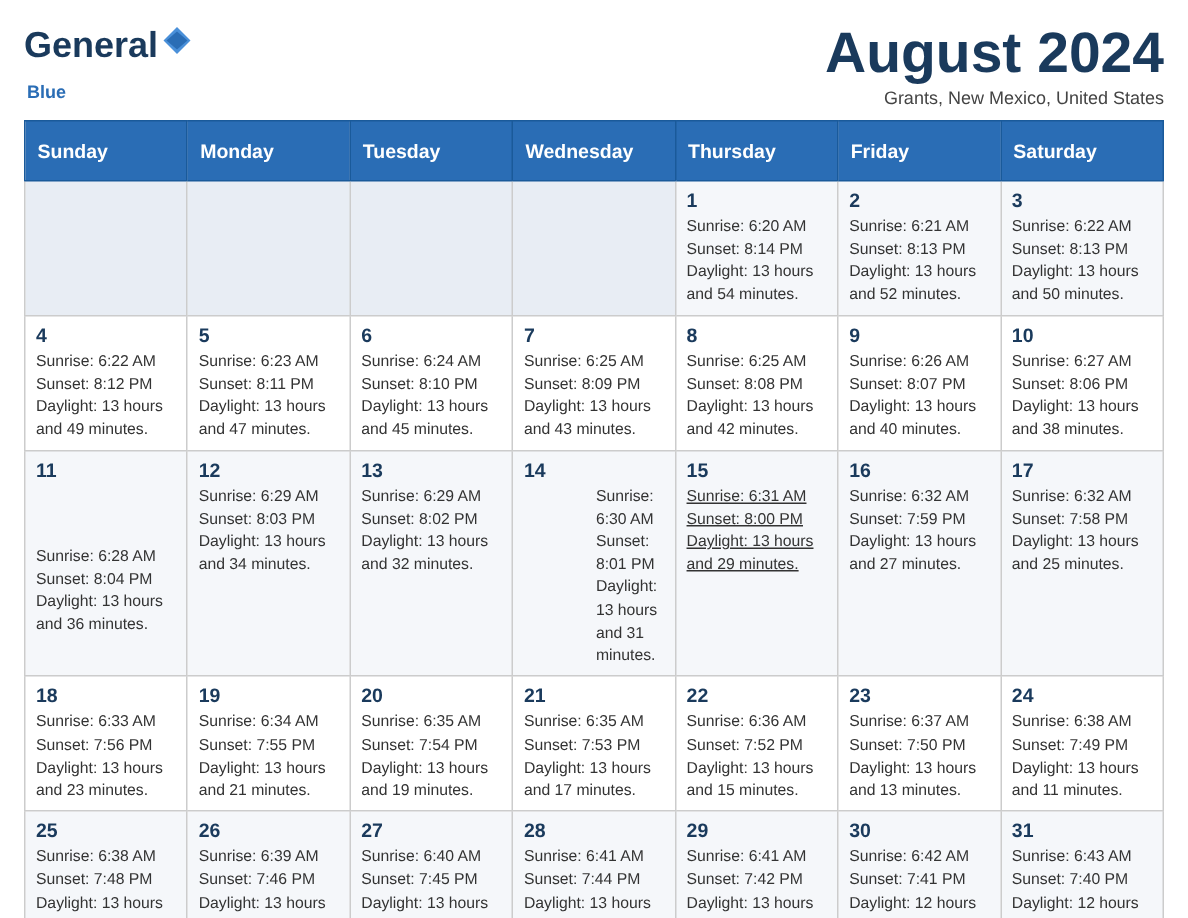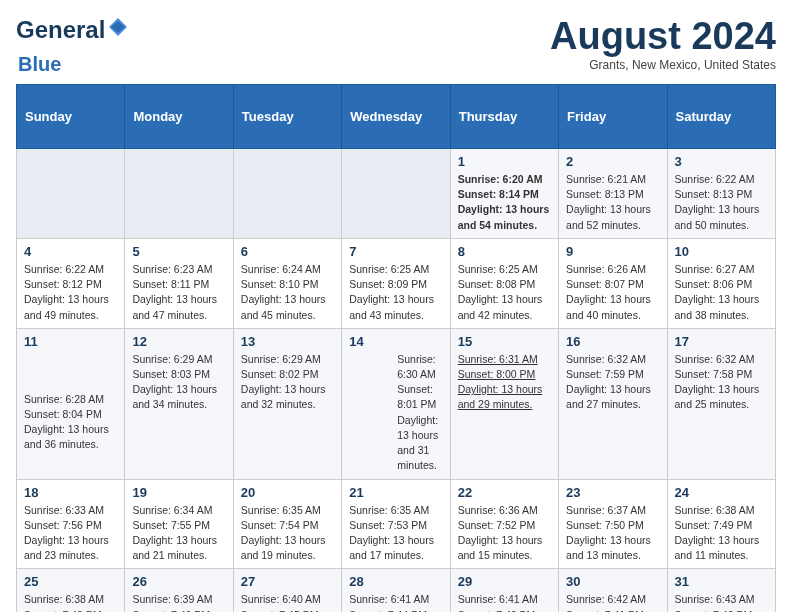--- a/index.html
+++ b/index.html
@@ -37,21 +37,21 @@
       font-weight: normal;
     }
     .calendar {
       width: 100%;
       border-collapse: collapse;
     }
     .calendar thead tr th {
       background: #2a6db5;
       color: #fff;
       text-align: left;
-      padding: 24px 8px;
+      padding: 12px 8px;
       font-size: 13px;
       border: 1px solid #1a5a9a;
     }
     .calendar tbody tr td {
       vertical-align: top;
       padding: 5px 7px;
       border: 1px solid #ccc;
       width: 14.28%;
       min-height: 80px;
       font-size: 11px;
@@ -88,21 +88,21 @@
     <div style="display:flex;align-items:center;gap:4px;">
       <div style="font-size:24px;font-weight:bold;color:#1a3a5c;">
         <span style="color:#1a3a5c;">General</span><span style="display:inline-block;margin-left:2px;">
           <svg width="22" height="22" viewBox="0 0 22 22">
             <polygon points="11,2 20,11 11,20 2,11" fill="#4a90d9"></polygon>
             <polygon points="11,5 18,11 11,17 4,11" fill="#2a6db5"></polygon>
           </svg>
         </span>
       </div>
     </div>
-    <div style="font-size:20px;font-weight:bold;color:#2a6db5;margin-top:-6px;margin-left:2px;">Blue</div>
+    <div style="font-size:12px;font-weight:bold;color:#2a6db5;margin-top:-6px;margin-left:2px;">Blue</div>
   </div>
   <div class="title-block">
     <h1>August 2024</h1>
     <h2>Grants, New Mexico, United States</h2>
   </div>
 </div>
 
 <table class="calendar">
   <thead>
     <tr>
@@ -116,21 +116,21 @@
       </tr>
   </thead>
   <tbody id="calendar-body">
   <tr>
         <td class="empty-cell"></td>
         <td class="empty-cell"></td>
         <td class="empty-cell"></td>
         <td class="empty-cell"></td>
         <td>
           <span class="day-num">1</span>
-          <div class="day-info" style="white-space: pre-line; font-weight: bold;">Sunrise: 6:20 AM
+          <div class="day-info" style="white-space: pre-line;">Sunrise: 6:20 AM
 Sunset: 8:14 PM
 Daylight: 13 hours
 and 54 minutes.</div>
         </td>
         <td>
           <span class="day-num">2</span>
           <div class="day-info" style="white-space: pre-line;">Sunrise: 6:21 AM
 Sunset: 8:13 PM
 Daylight: 13 hours
 and 52 minutes.</div>

